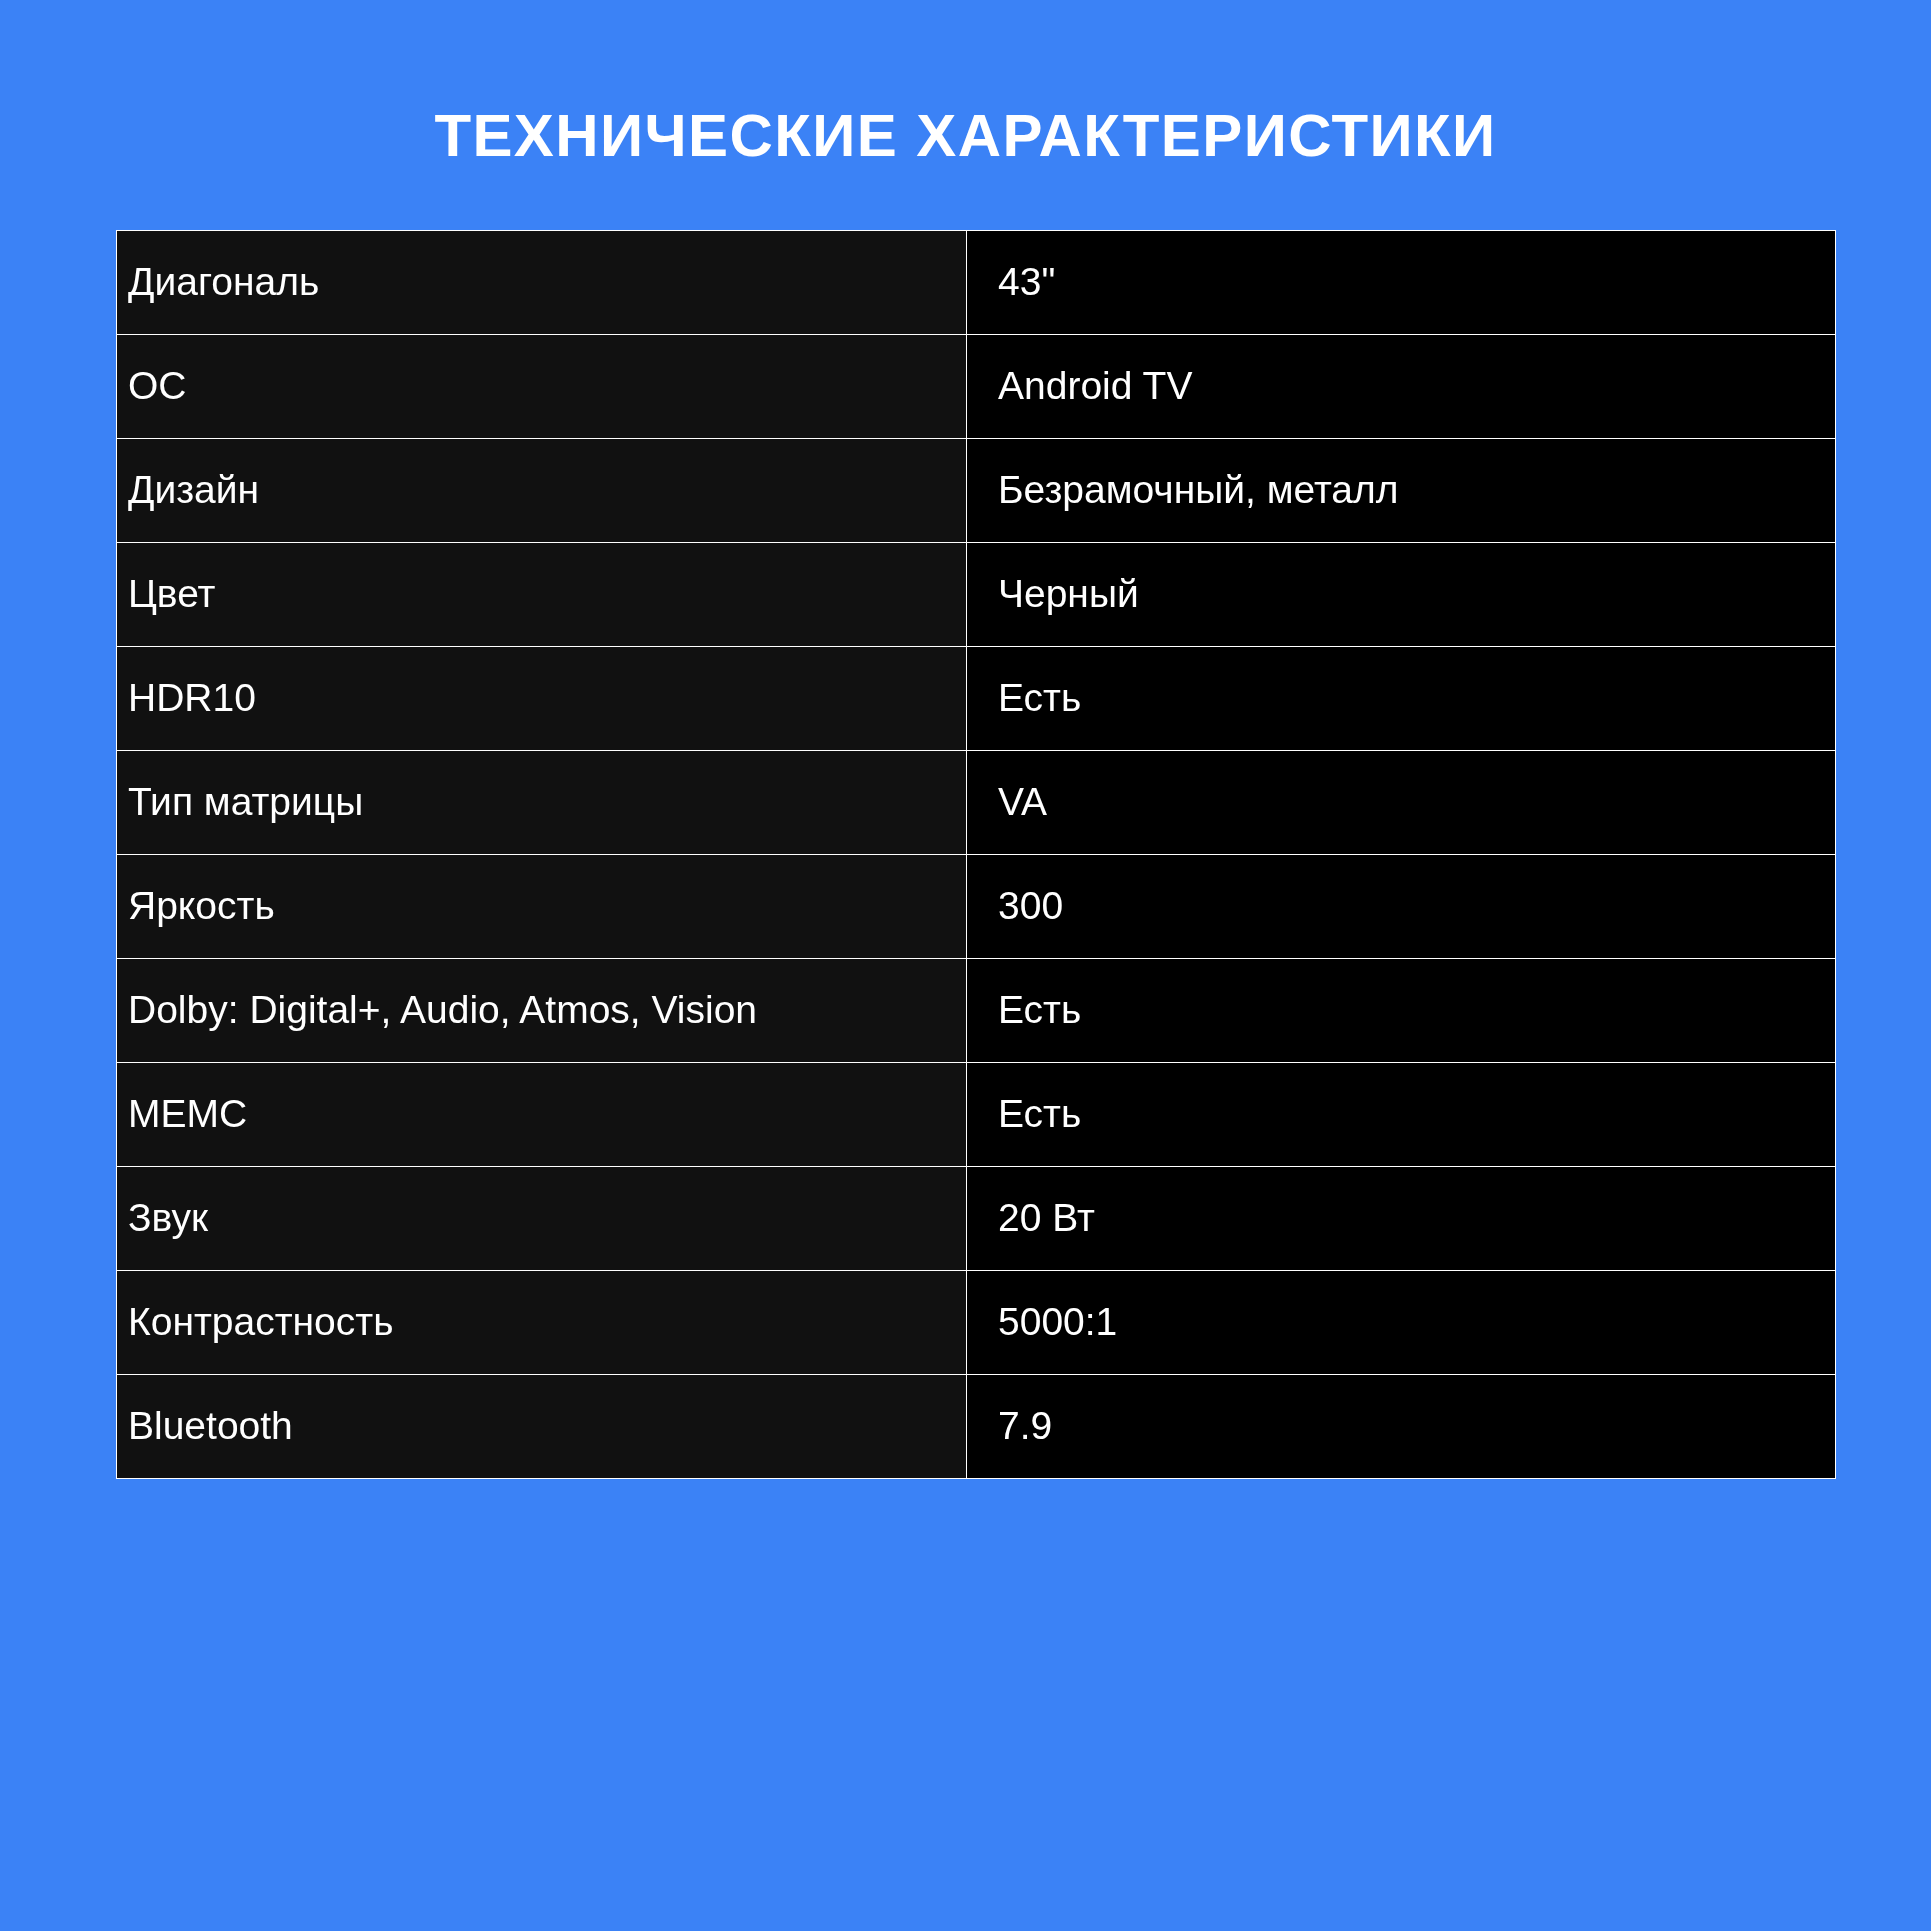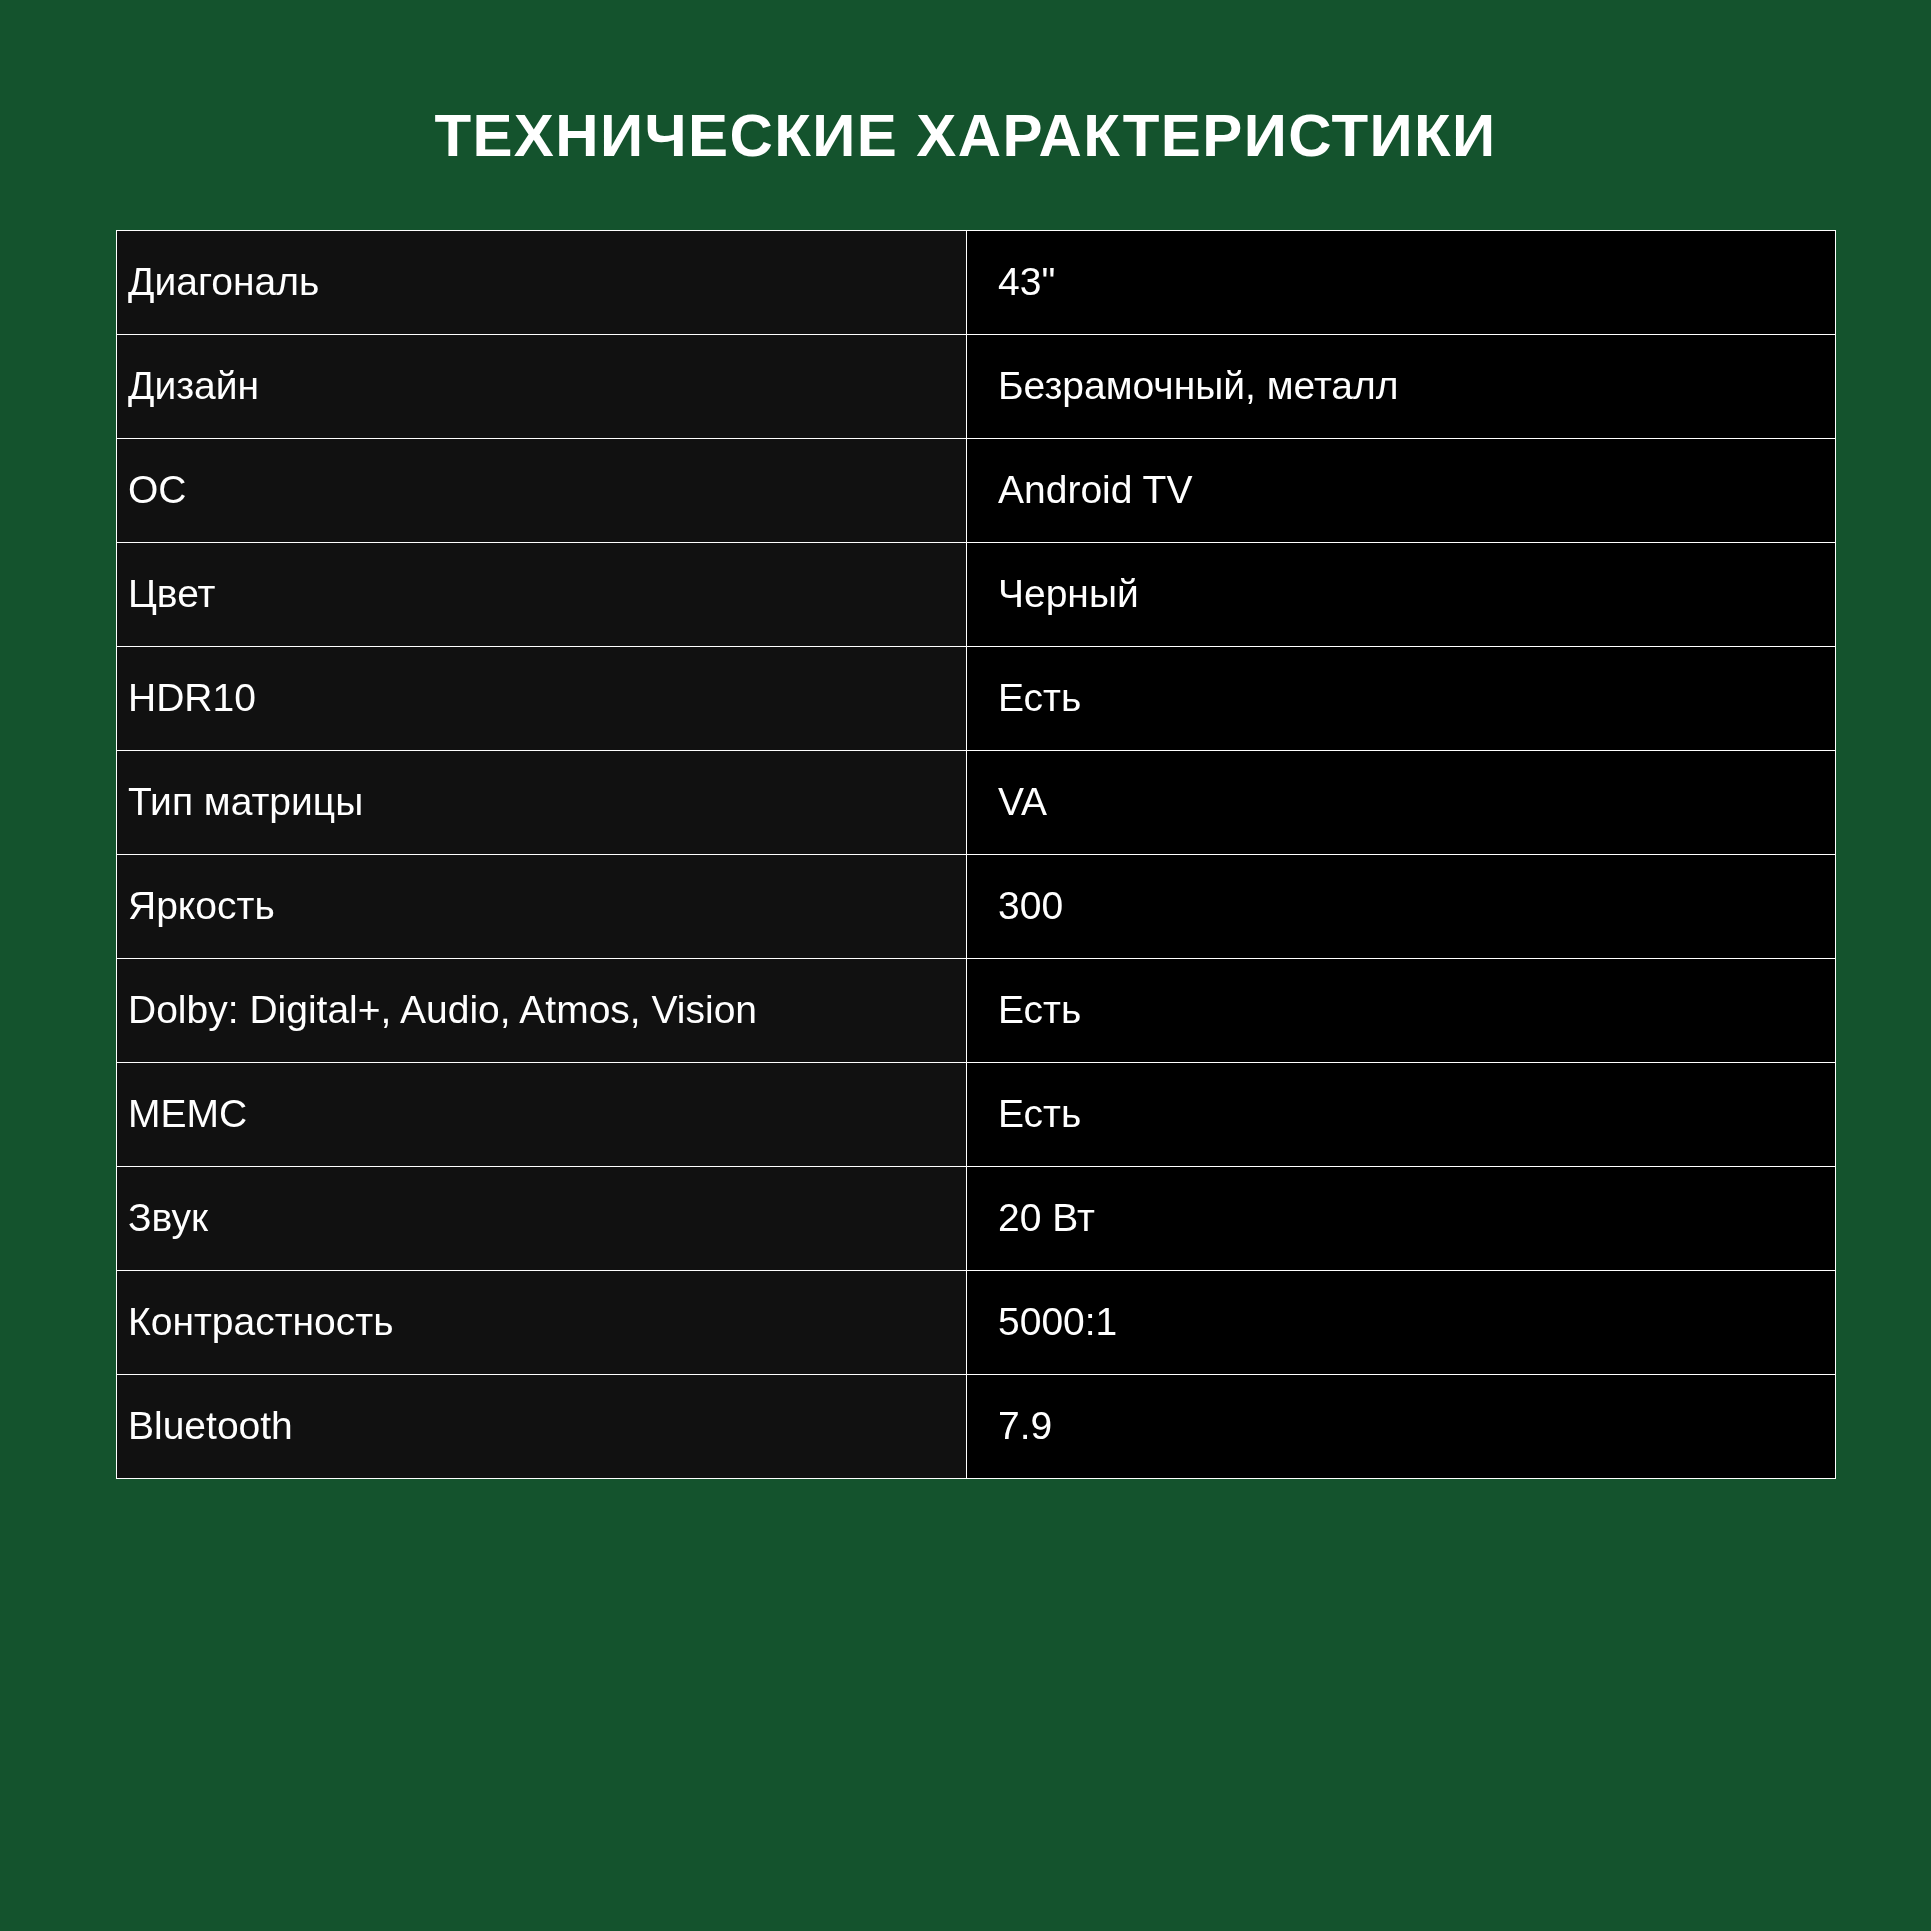--- a/index.html
+++ b/index.html
@@ -7,21 +7,21 @@
   html, body {
     width: 1931px;
     height: 1931px;
     background: #000000;
     font-family: "Liberation Sans", sans-serif;
   }
 
   .page {
     width: 1931px;
     height: 1931px;
-    background: #14532d;
+    background: #3b82f6;
     position: relative;
     overflow: hidden;
   }
 
   .title {
     position: absolute;
     top: 106px;
     left: 0;
     width: 1931px;
     text-align: center;
@@ -80,27 +80,27 @@
   <table class="spec-table">
     <tbody>
 
       <tr>
         <td class="cell-label">Диагональ</td>
         <td class="cell-value">43"</td>
       </tr>
 
 
       <tr>
-        <td class="cell-label">Дизайн</td>
-        <td class="cell-value">Безрамочный, металл</td>
+        <td class="cell-label">ОС</td>
+        <td class="cell-value">Android TV</td>
       </tr>
 
       <tr>
-        <td class="cell-label">ОС</td>
-        <td class="cell-value">Android TV</td>
+        <td class="cell-label">Дизайн</td>
+        <td class="cell-value">Безрамочный, металл</td>
       </tr>
 
       <tr>
         <td class="cell-label">Цвет</td>
         <td class="cell-value">Черный</td>
       </tr>
 
       <tr>
         <td class="cell-label">HDR10</td>
         <td class="cell-value">Есть</td>

